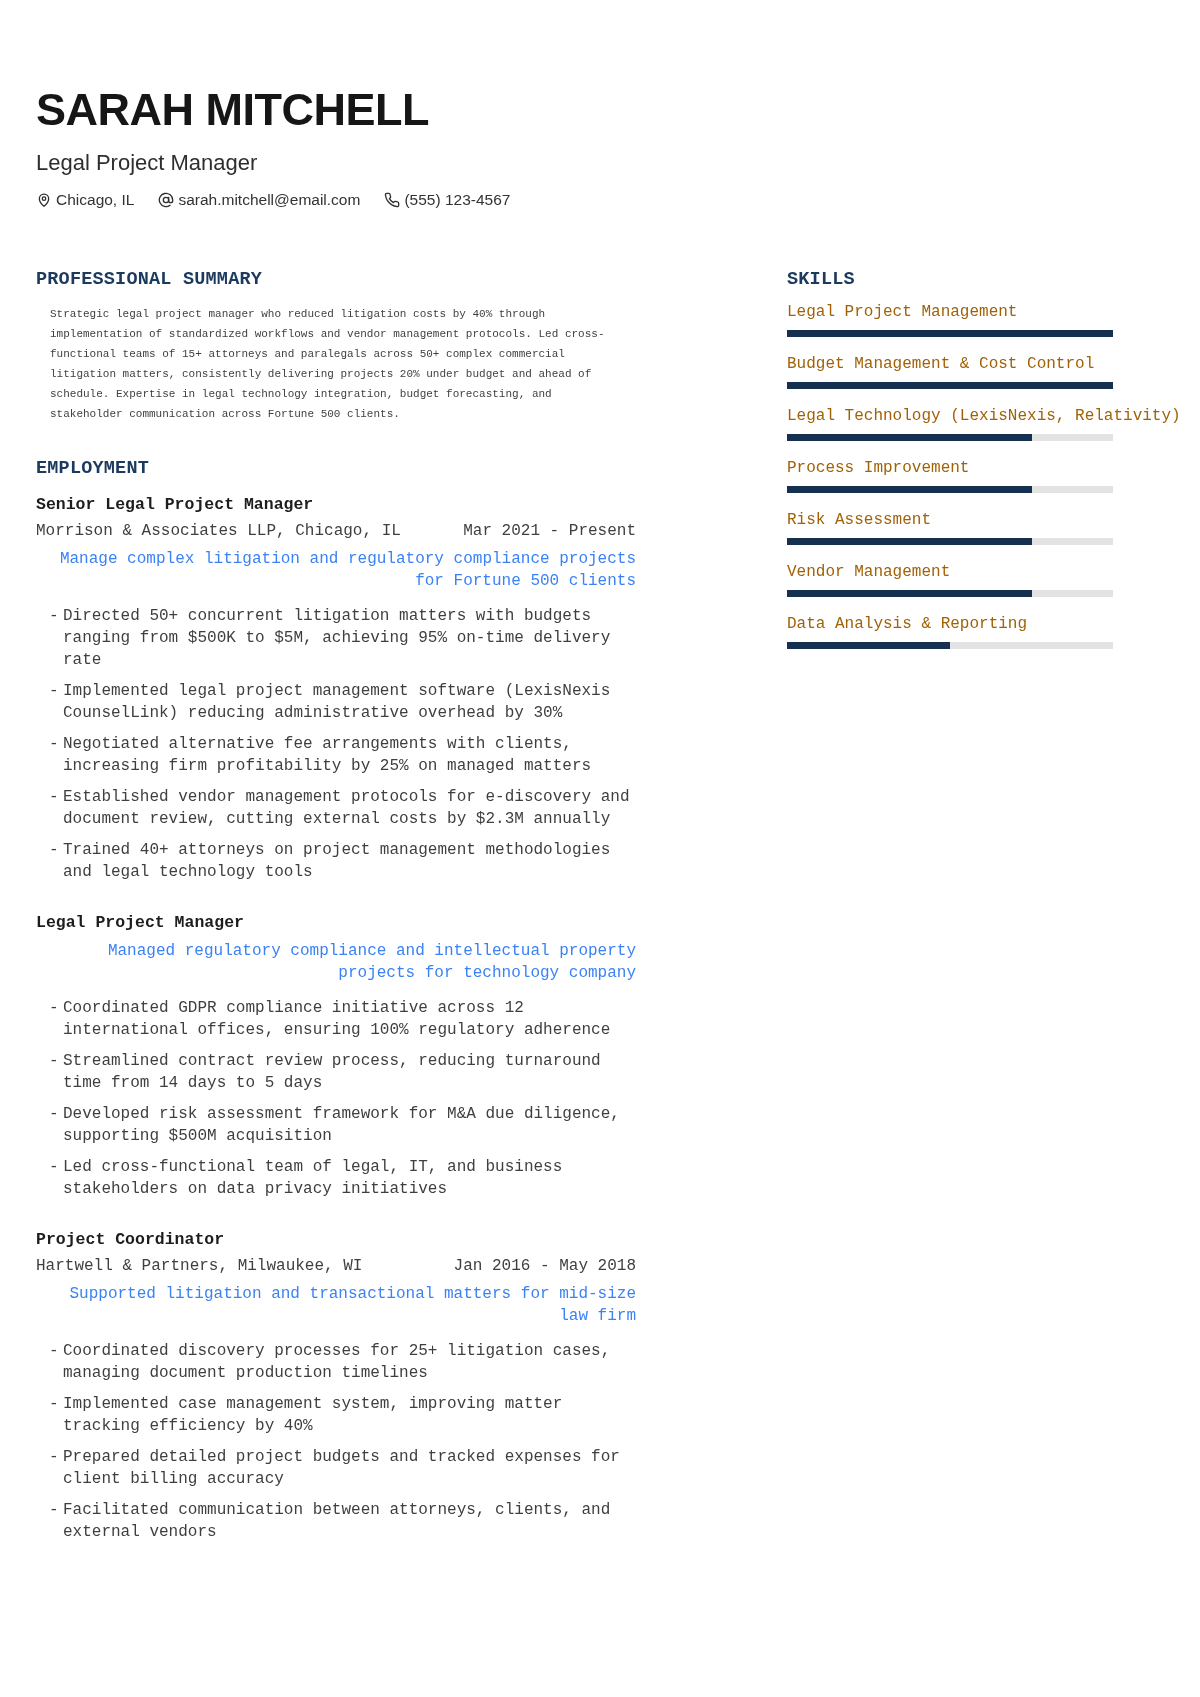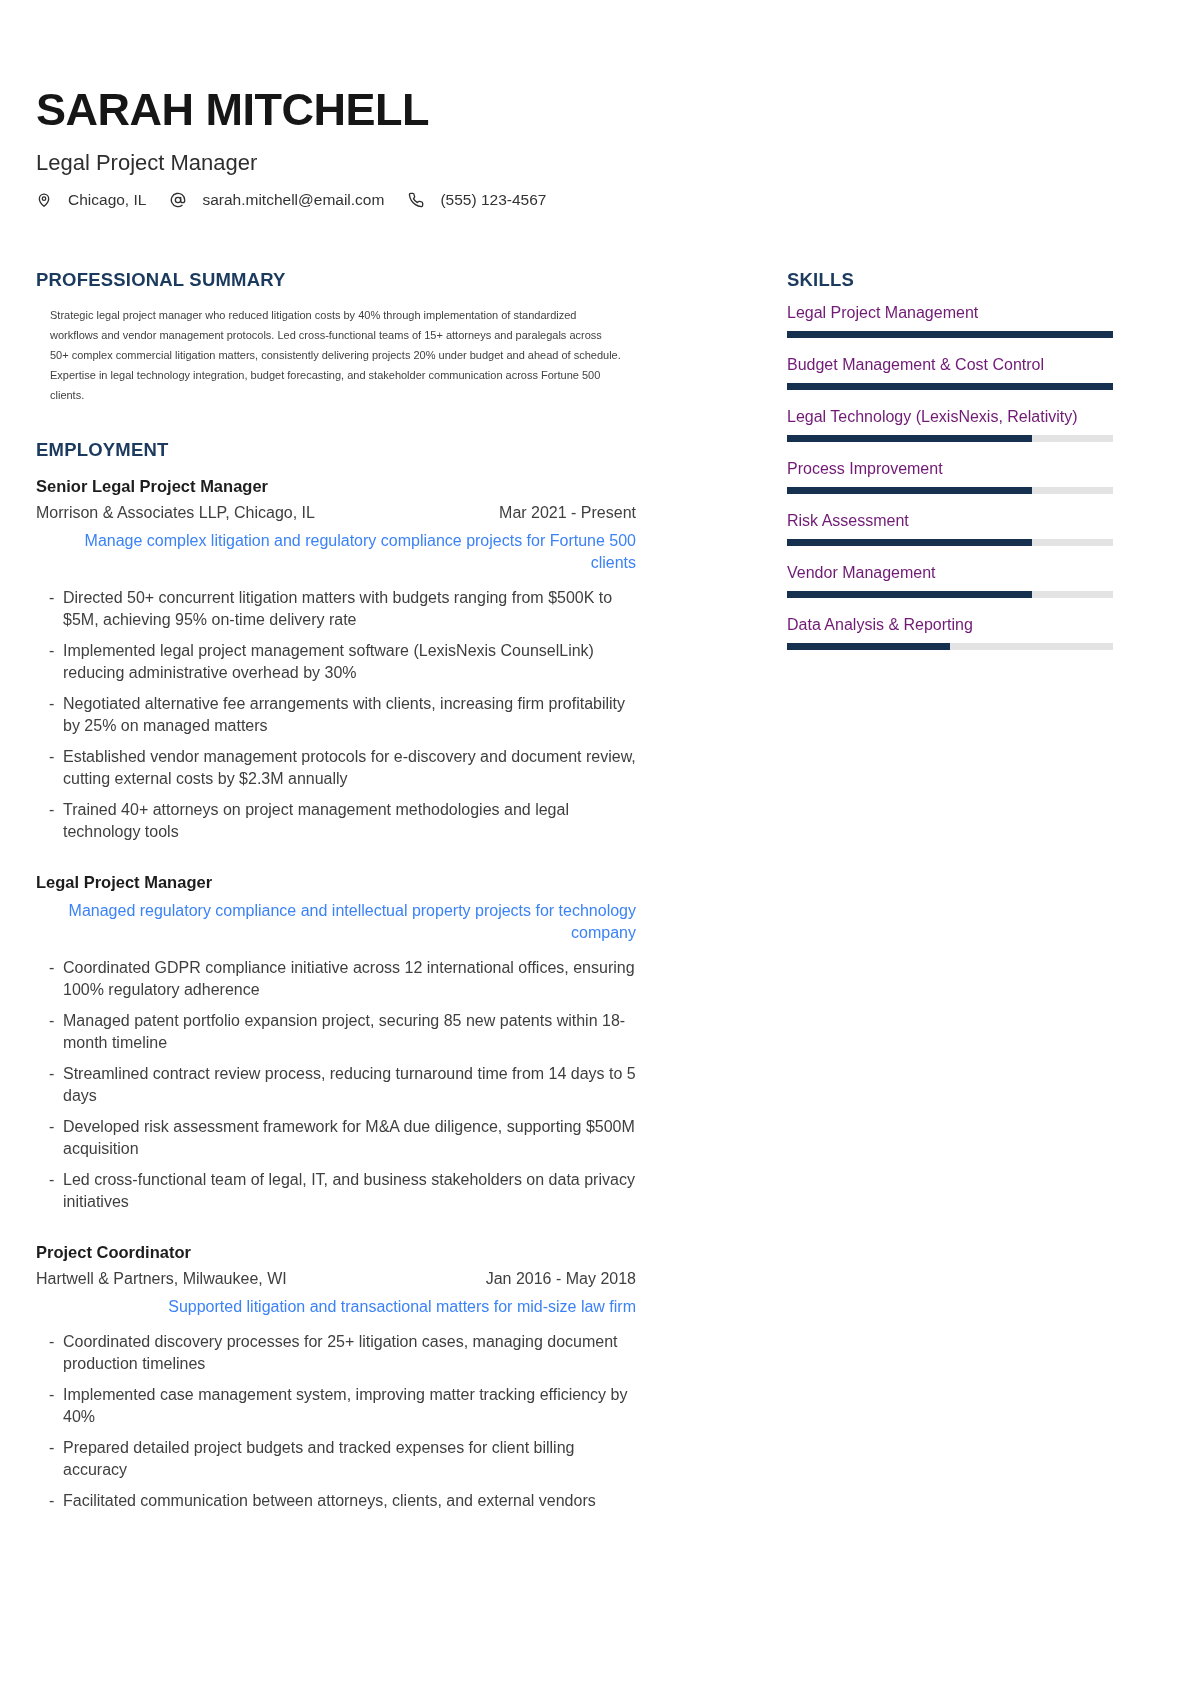--- a/index.html
+++ b/index.html
@@ -29,25 +29,25 @@
     color: #2e2e2e;
   }
   .contact-row {
     margin-top: 15px;
     display: flex;
     align-items: center;
     gap: 24px;
     font-size: 15.5px;
     color: #333333;
   }
-  .contact-item { display: flex; align-items: center; gap: 16px; }
+  .contact-item { display: flex; align-items: center; gap: 4px; }
   .contact-item svg { width: 16px; height: 16px; stroke: #2f2f2f; }
 
   
-  .columns { display: flex; margin-top: 60px; }
+  .columns { display: flex; margin-top: 60px; font-family: Liberation Mono, monospace; }
   .left-col  { width: 600px; flex: 0 0 600px; }
   .right-col { width: 326px; flex: 0 0 326px; margin-left: auto; }
 
   .section-heading {
     margin: 0 0 13px 0;
     font-size: 18.5px;
     font-weight: 700;
     letter-spacing: 0.2px;
     color: #1b3a5e;
   }
@@ -105,21 +105,21 @@
     content: "-";
     position: absolute;
     left: 13px;
     top: 0;
   }
 
   
   .skill { margin-bottom: 18px; }
   .skill-label {
     font-size: 16px;
-    color: #701a75;
+    color: #a16207;
     margin-bottom: 9px;
     white-space: nowrap;
   }
   .skill-bar {
     width: 100%;
     height: 7px;
     background: #e3e3e3;
   }
   .skill-fill {
     height: 100%;
@@ -192,21 +192,20 @@
                 <li>Established vendor management protocols for e-discovery and document review, cutting external costs by $2.3M annually</li>
                 <li>Trained 40+ attorneys on project management methodologies and legal technology tools</li>
               </ul>
   </article>
 
   <article class="job">
     <h3 class="job-title">Legal Project Manager</h3>
     <p class="job-desc">Managed regulatory compliance and intellectual property projects for technology company</p>
     <ul class="bullets">
                 <li>Coordinated GDPR compliance initiative across 12 international offices, ensuring 100% regulatory adherence</li>
-                <li>Managed patent portfolio expansion project, securing 85 new patents within 18-month timeline</li>
                 <li>Streamlined contract review process, reducing turnaround time from 14 days to 5 days</li>
                 <li>Developed risk assessment framework for M&amp;A due diligence, supporting $500M acquisition</li>
                 <li>Led cross-functional team of legal, IT, and business stakeholders on data privacy initiatives</li>
               </ul>
   </article>
 
   <article class="job">
     <h3 class="job-title">Project Coordinator</h3>
     <div class="job-meta">
       <span class="company">Hartwell &amp; Partners, Milwaukee, WI</span>

